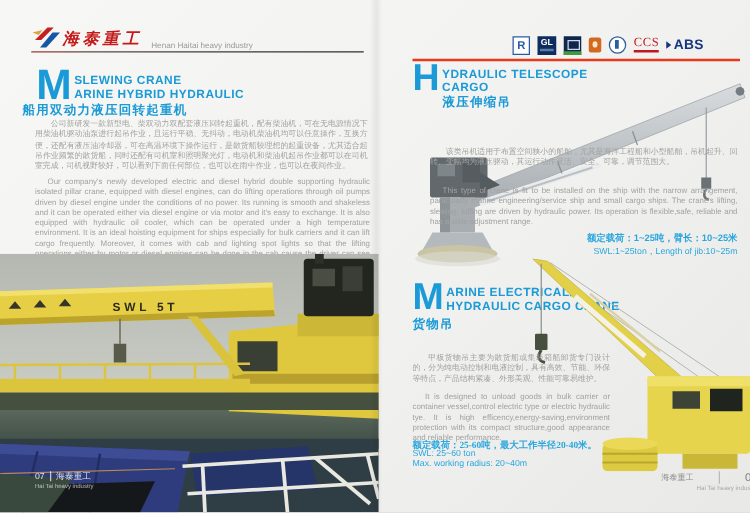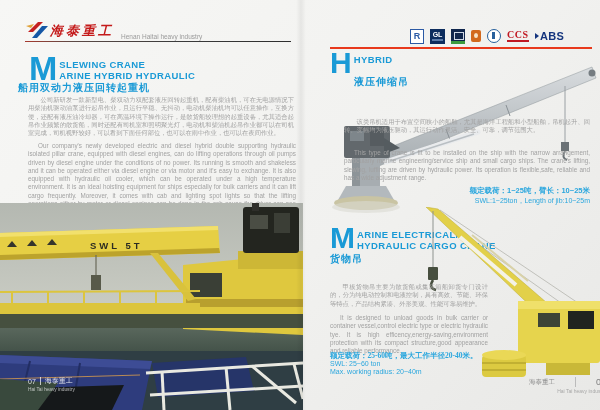--- a/index.html
+++ b/index.html
@@ -28,21 +28,21 @@
   .lgbox{display:flex;align-items:center;justify-content:center;box-sizing:border-box;}
   .lg-lr{width:14px;height:15px;border:1.6px solid #2b5aa5;color:#2b5aa5;font-size:9px;font-weight:bold;background:#fff;}
   .lg-gl{width:15px;height:15px;background:#0d2d5e;color:#fff;font-size:7px;font-weight:bold;flex-direction:column;}
   .lg-gl small{display:block;width:11px;height:2px;background:#5a7aa8;margin-top:1px;}
   .lg-bv{width:14px;height:15px;background:#10264d;border-bottom:3px solid #3f9b3f;position:relative;}
   .lg-bv i{position:absolute;left:3px;top:3px;width:8px;height:6px;border:1px solid #cfd8e6;}
   .lg-rina{width:10px;height:12px;background:#d2691e;border-radius:2px;position:relative;}
   .lg-rina i{position:absolute;left:3px;top:3px;width:4px;height:5px;background:#f6e3c8;border-radius:50%;}
   .lg-nk{width:14px;height:14px;border:1.5px solid #27609c;border-radius:50%;background:#fff;position:relative;}
   .lg-nk i{position:absolute;left:4px;top:2px;width:3px;height:7px;background:#27609c;}
-  .lg-ccs{color:#c01822;font-weight:bold;font-size:10px;font-family:"Liberation Serif",serif;
+  .lg-ccs{color:#c01822;font-weight:normal;font-size:10px;font-family:"Liberation Serif",serif;
     border-bottom:2px double #c01822;line-height:1.05;letter-spacing:0.5px;}
   .lg-abs{color:#15357e;font-weight:bold;font-size:11px;letter-spacing:0.3px;display:flex;align-items:center;}
   .lg-abs i{display:inline-block;width:0;height:0;border-left:4px solid #15357e;border-top:3px solid transparent;border-bottom:3px solid transparent;margin-right:1.5px;}
   .red-rule{position:absolute;left:330px;top:47px;width:262px;height:1.6px;background:#e8391c;}
   
   .foot-r{position:absolute;right:14px;top:377px;text-align:right;color:#8f8f8f;}
   .foot-r .l1{font-size:6.5px;display:flex;align-items:center;justify-content:flex-end;gap:20px;}
   .foot-r .pg{font-size:9px;color:#7d7d7d;}
   .foot-r .sep{display:inline-block;width:1px;height:10px;background:#bbb;}
   .foot-r .l2{font-size:5px;color:#a8a8a8;margin-top:1px;}
@@ -185,21 +185,22 @@
     <span class="lg-abs">
         <i></i>
         <span>ABS</span>
       </span>
   </div>
   <div class="red-rule"></div>
 
   <div class="abs" style="left:330px;top:51px;display:flex;">
     <span class="dropcap" style="font-size:30px;">H</span>
     <span class="title-lines" style="margin:3px 0 0 2px;">
-      <span style="display:block;">HYBRID</span>
+      <span style="display:block;">YDRAULIC TELESCOPE</span>
+      <span style="display:block;">CARGO</span>
     </span>
   </div>
   <div class="abs title-cn" style="left:330px;top:75px;margin-left:24px;">液压伸缩吊</div>
 
   <svg class="abs" style="left:328px;top:52px;" width="272" height="162" viewBox="0 0 272 162">
     <defs>
       <linearGradient id="boom" x1="0" y1="0" x2="0" y2="1">
         <stop offset="0" stop-color="#d8dcdf"></stop>
           <stop offset="1" stop-color="#a6acb0"></stop>
       </linearGradient>

